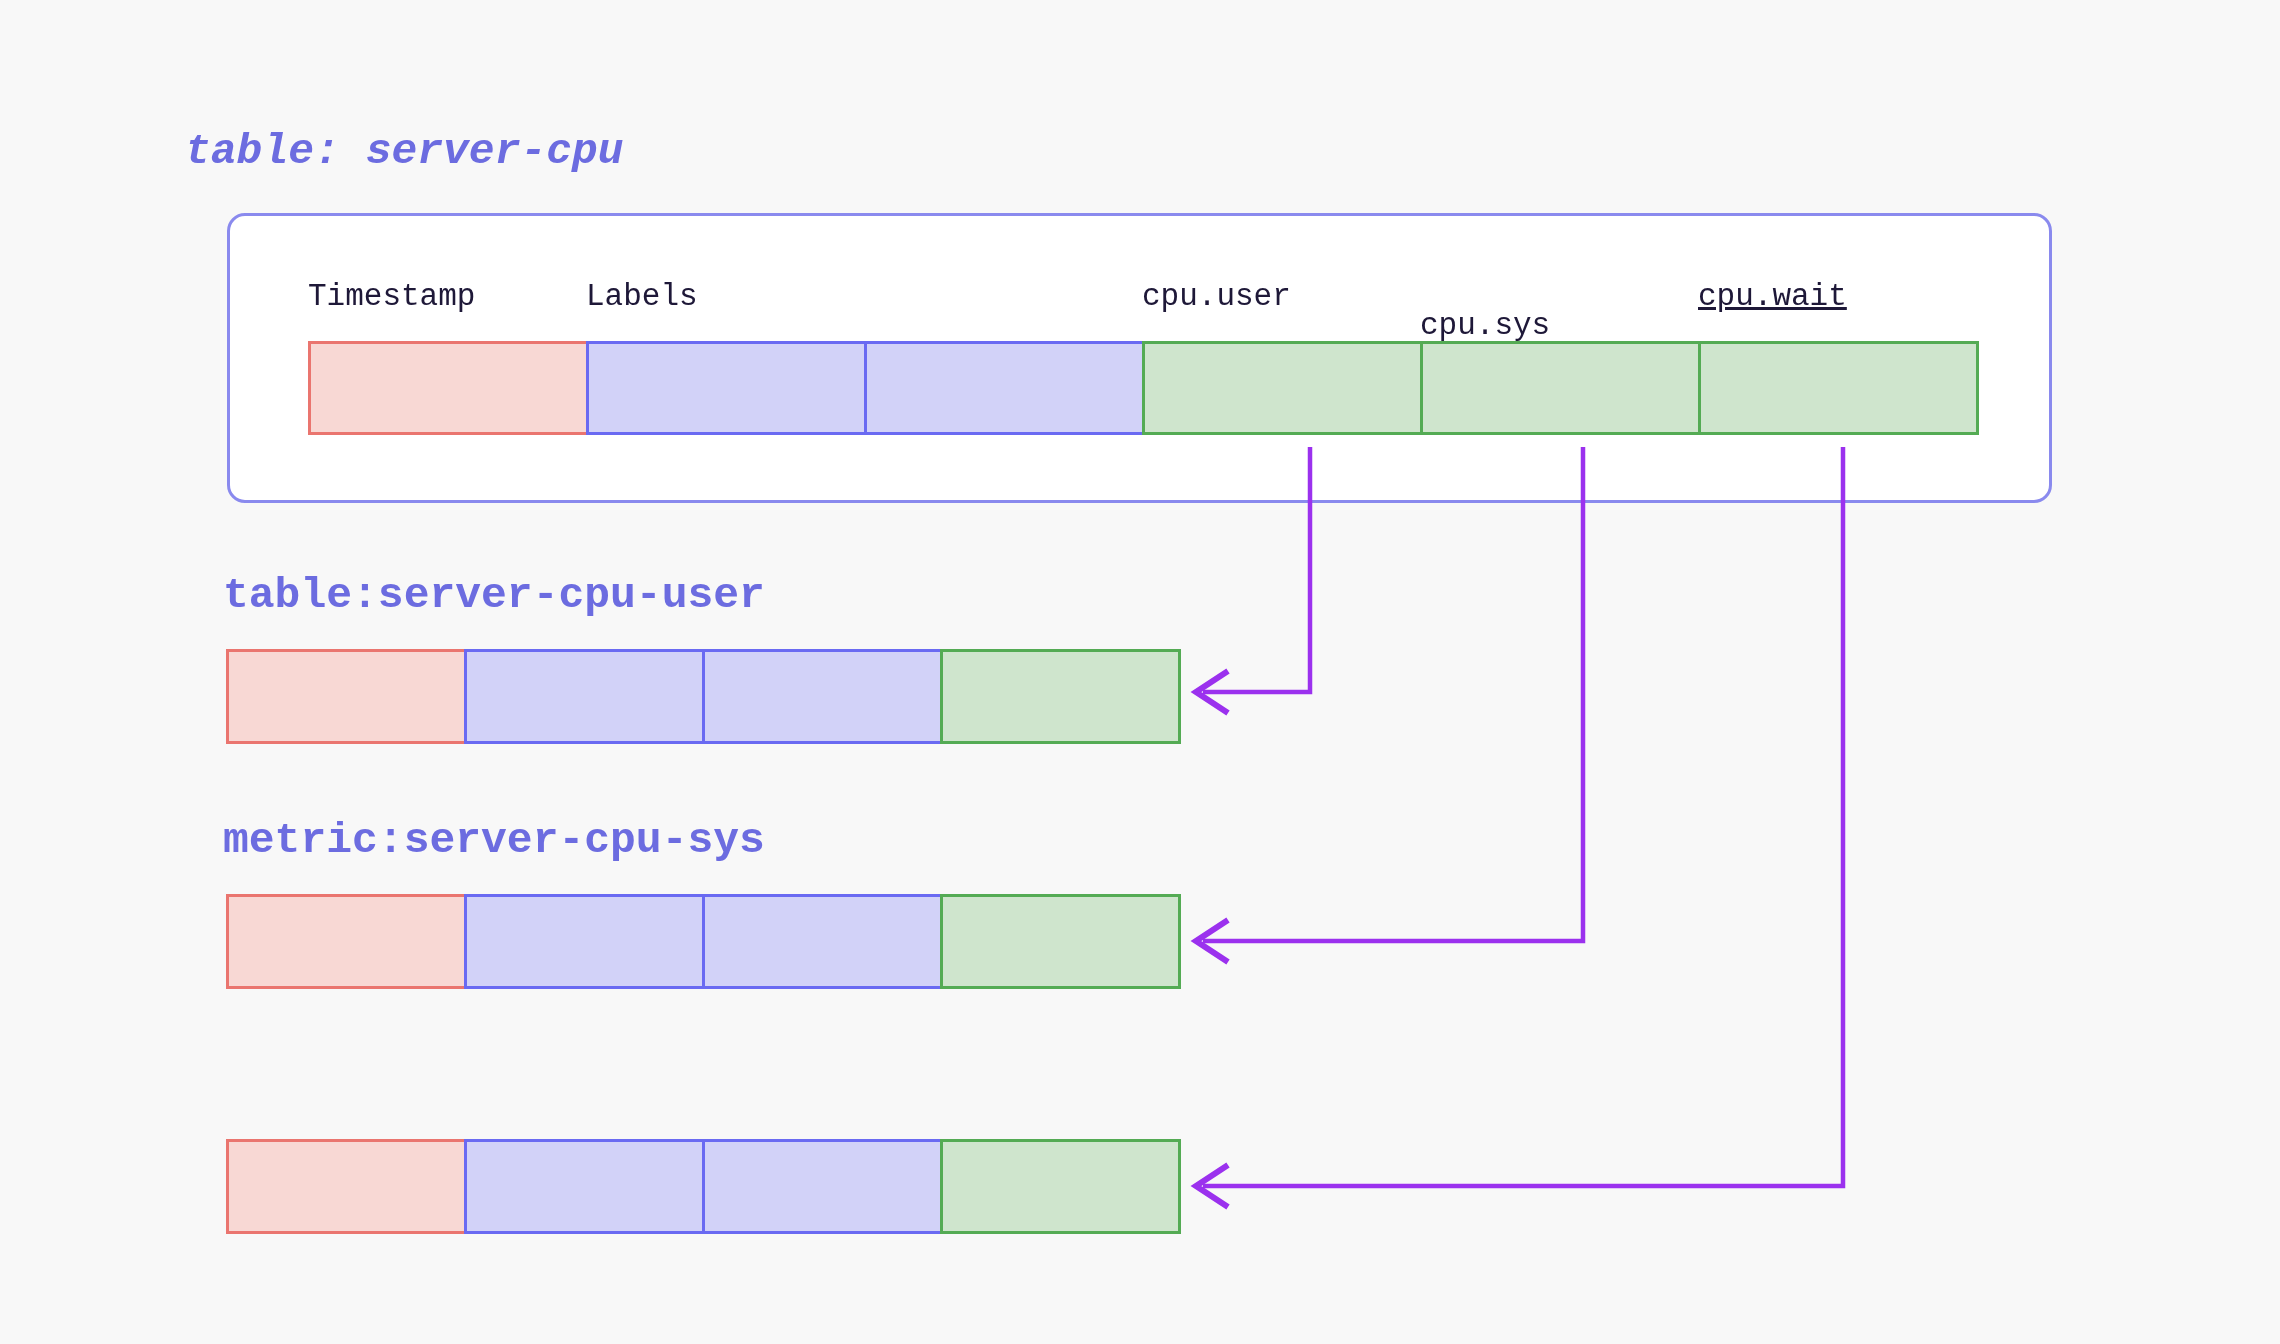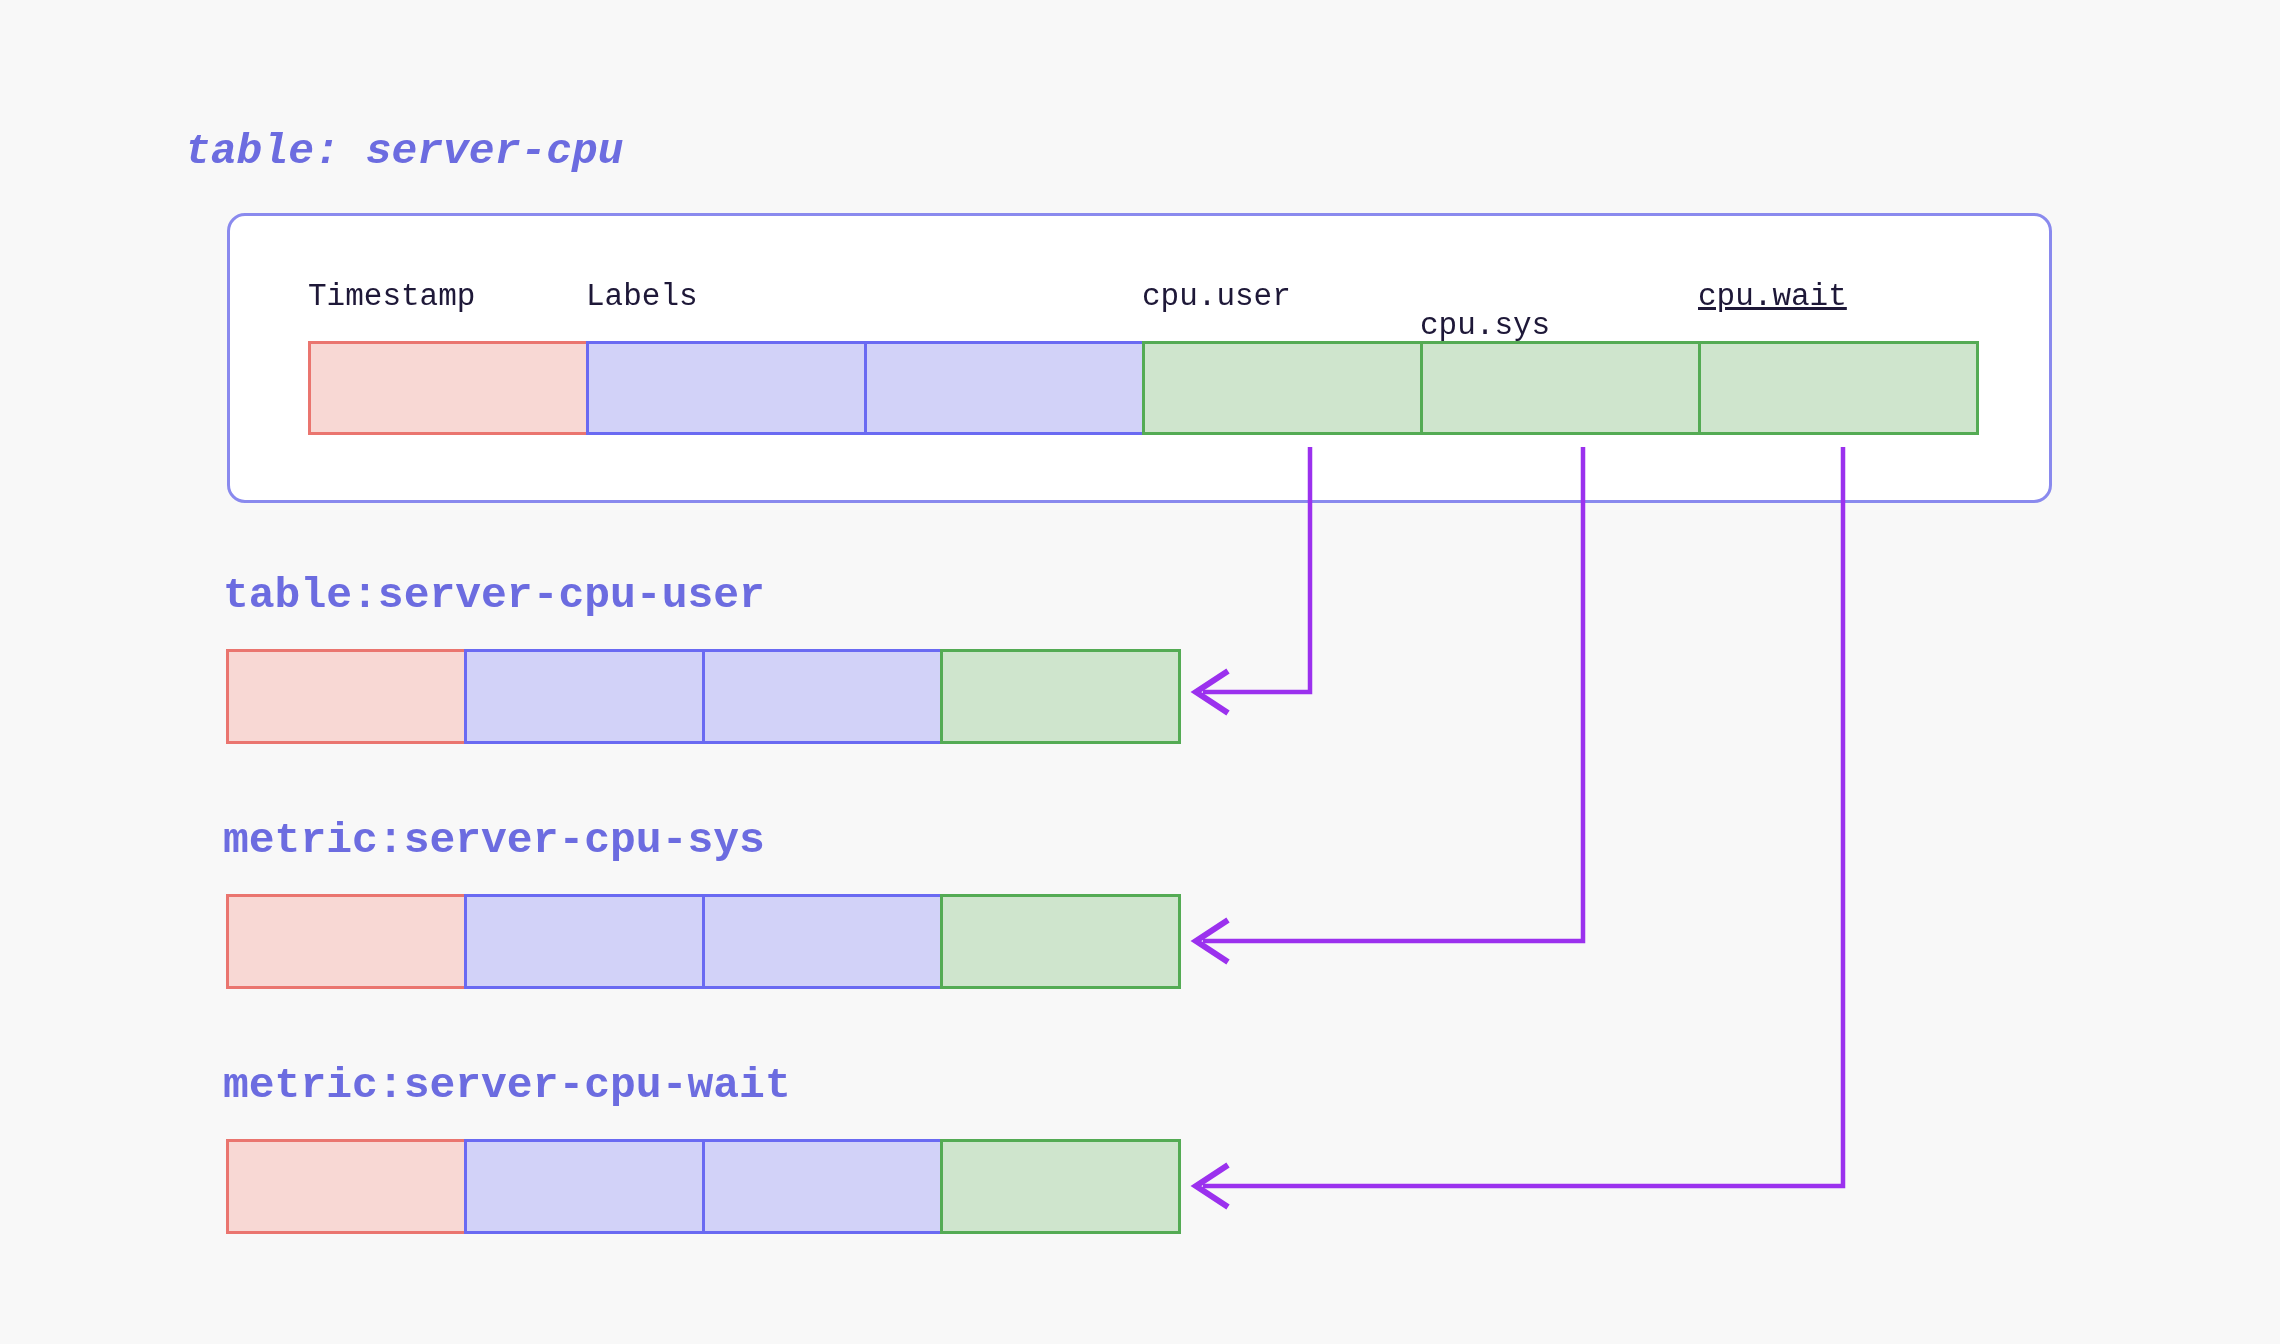--- a/index.html
+++ b/index.html
@@ -134,21 +134,20 @@
   </div>
 
   <div class="metric-label" style="top:816px;">metric:server-cpu-sys</div>
   <div class="row metric-row" style="left:226px; top:894px;">
     <div class="cell ts"></div>
     <div class="cell lbl"></div>
     <div class="cell lbl"></div>
     <div class="cell fld"></div>
   </div>
 
-  <div class="metric-label" style="top:1061px;">metric:server-cpu-wait</div>
   <div class="row metric-row" style="left:226px; top:1139px;">
     <div class="cell ts"></div>
     <div class="cell lbl"></div>
     <div class="cell lbl"></div>
     <div class="cell fld"></div>
   </div>
 
   <svg id="arrow-layer" viewBox="0 0 2280 1344" xmlns="http://www.w3.org/2000/svg">
     <g>
       <path class="shaft" d="M 1310 447 L 1310 692 L 1203 692"></path>

